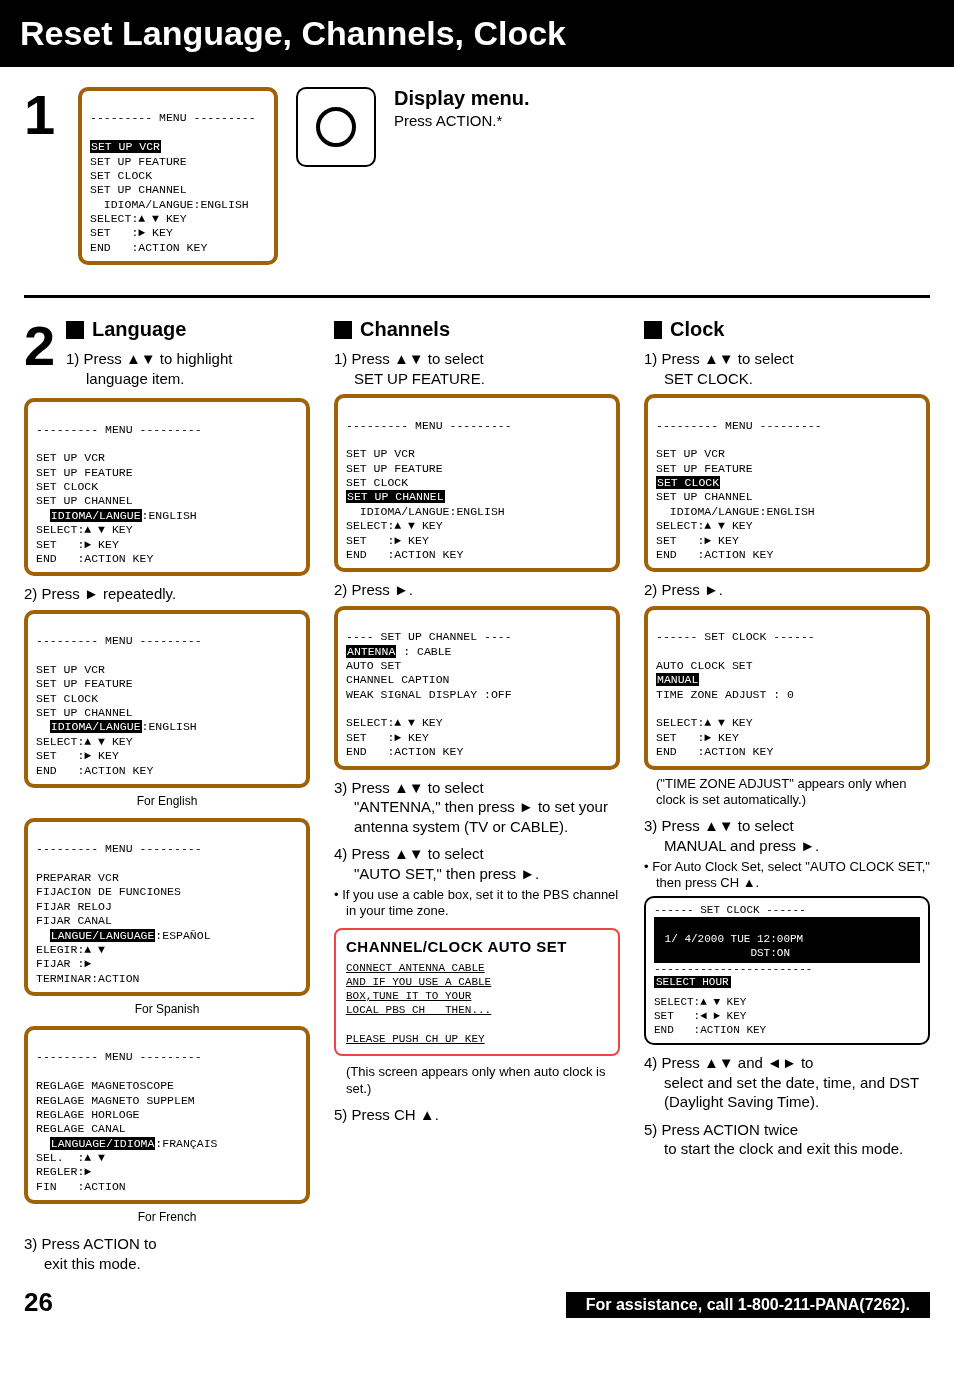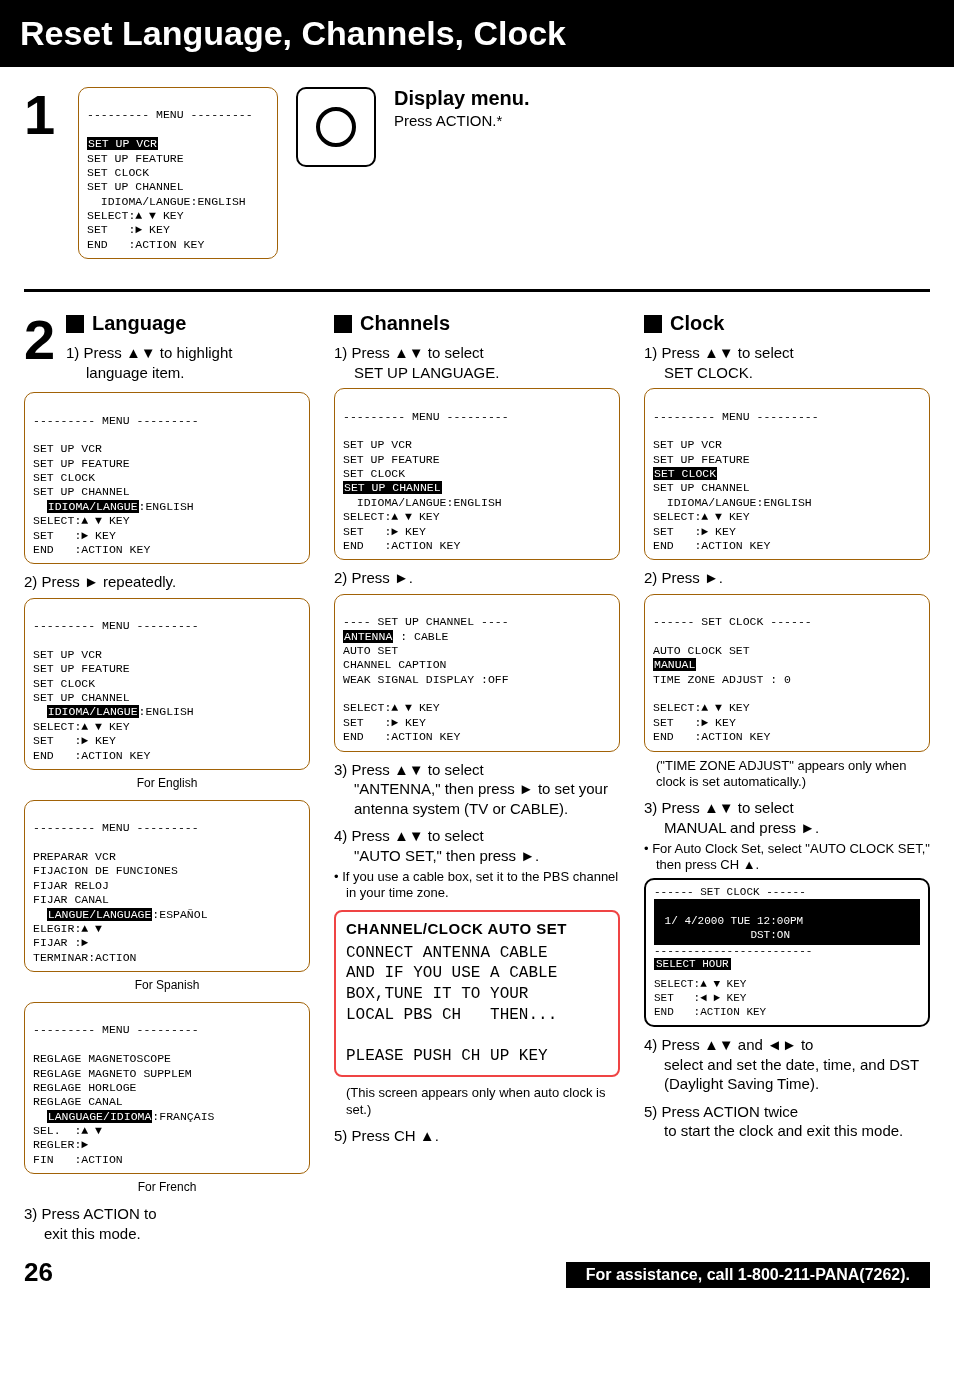--- a/index.html
+++ b/index.html
@@ -1,40 +1,40 @@
 <!DOCTYPE html>
 <html><head>
 <meta charset="utf-8">
 <style>
   * { box-sizing: border-box; margin: 0; padding: 0; }
   body { font-family: Arial, Helvetica, sans-serif; background: #fff; width: 954px; }
   .title-bar { background: #000; color: #fff; padding: 14px 20px; font-size: 34px; font-weight: bold; }
   .page { padding: 20px 24px 10px 24px; }
   .step1 { display: flex; align-items: flex-start; gap: 18px; margin-bottom: 30px; }
   .big-num { font-size: 56px; font-weight: bold; line-height: 1; width: 36px; }
-  .osd { border: 1px solid #a16207; border-radius: 10px; padding: 6px 8px; font-family: "Courier New", monospace; font-size: 11.5px; line-height: 1.25; white-space: pre; min-width: 200px; }
+  .osd { border: 4px solid #a16207; border-radius: 10px; padding: 6px 8px; font-family: "Courier New", monospace; font-size: 11.5px; line-height: 1.25; white-space: pre; min-width: 200px; }
   .osd .hl { background: #000; color: #fff; padding: 0 1px; }
   .btn-circle-box { border: 2px solid #000; border-radius: 10px; padding: 18px 18px; }
   .btn-circle { width: 40px; height: 40px; border: 4px solid #000; border-radius: 50%; }
   .step1-text .h { font-size: 20px; font-weight: bold; }
   .step1-text .s { font-size: 15px; margin-top: 2px; }
   hr.sep { border: none; border-top: 3px solid #000; margin: 10px 0 20px 0; }
   .cols { display: flex; gap: 24px; }
   .col { flex: 1; }
   .sect-head { display: flex; align-items: center; gap: 8px; margin-bottom: 6px; }
   .sq { width: 18px; height: 18px; background: #000; }
   .sect-head .t { font-size: 20px; font-weight: bold; }
   .step { font-size: 15px; margin: 8px 0 4px 0; line-height: 1.3; }
   .step .ind { padding-left: 20px; display:block; }
   .note { font-size: 13px; line-height: 1.25; margin: 4px 0 4px 0; padding-left: 12px; }
   .note.bullet::before { content: "• "; margin-left: -12px; }
   .caption { font-size: 12px; text-align: center; margin: 3px 0 10px 0; }
   .autoset-box { border: 2px solid #ef4444; border-radius: 8px; padding: 8px 10px; margin: 8px 0; }
   .autoset-box .hdr { font-size: 15px; font-weight: bold; letter-spacing: 0.5px; margin-bottom: 6px; }
-  .autoset-box .body { font-family: "Courier New", monospace; font-size: 16px; white-space: pre; line-height: 1.3; }
+  .autoset-box .body { font-family: "Courier New", monospace; font-size: 11px; white-space: pre; line-height: 1.3; text-decoration: underline; }
   .clock-osd { border: 2px solid #000; border-radius: 10px; padding: 6px 8px; font-family: "Courier New", monospace; font-size: 11px; line-height: 1.25; }
   .clock-osd .inv { background: #000; color: #fff; display: block; padding: 2px 4px; white-space: pre; }
   .clock-osd .row { white-space: pre; }
   .footer { display: flex; justify-content: space-between; align-items: flex-end; padding: 0 24px 10px 24px; }
   .page-num { font-size: 26px; font-weight: bold; }
   .assist { background: #000; color: #fff; font-size: 16px; font-weight: bold; padding: 4px 20px; }
   .col-lang .osd, .col-ch .osd, .col-clk .osd { margin: 6px 0; }
   .num2 { display:flex; align-items:flex-start; gap:6px; }
 </style>
 </head>
@@ -144,21 +144,21 @@
       </div>
     </div>
 
     <div class="col col-ch">
       <div class="sect-head">
         <div class="sq"></div>
         <div class="t">Channels</div>
       </div>
       <div class="step">
         <span>1) Press ▲▼ to select</span><br>
-        <span class="ind">SET UP LANGUAGE.</span>
+        <span class="ind">SET UP FEATURE.</span>
       </div>
       <div class="osd">
 <span>--------- MENU ---------</span>
 
 <span>SET UP VCR
 SET UP FEATURE
 SET CLOCK</span>
 <span class="hl">SET UP CHANNEL</span>
 <span>  IDIOMA/LANGUE:ENGLISH
 SELECT:▲ ▼ KEY

